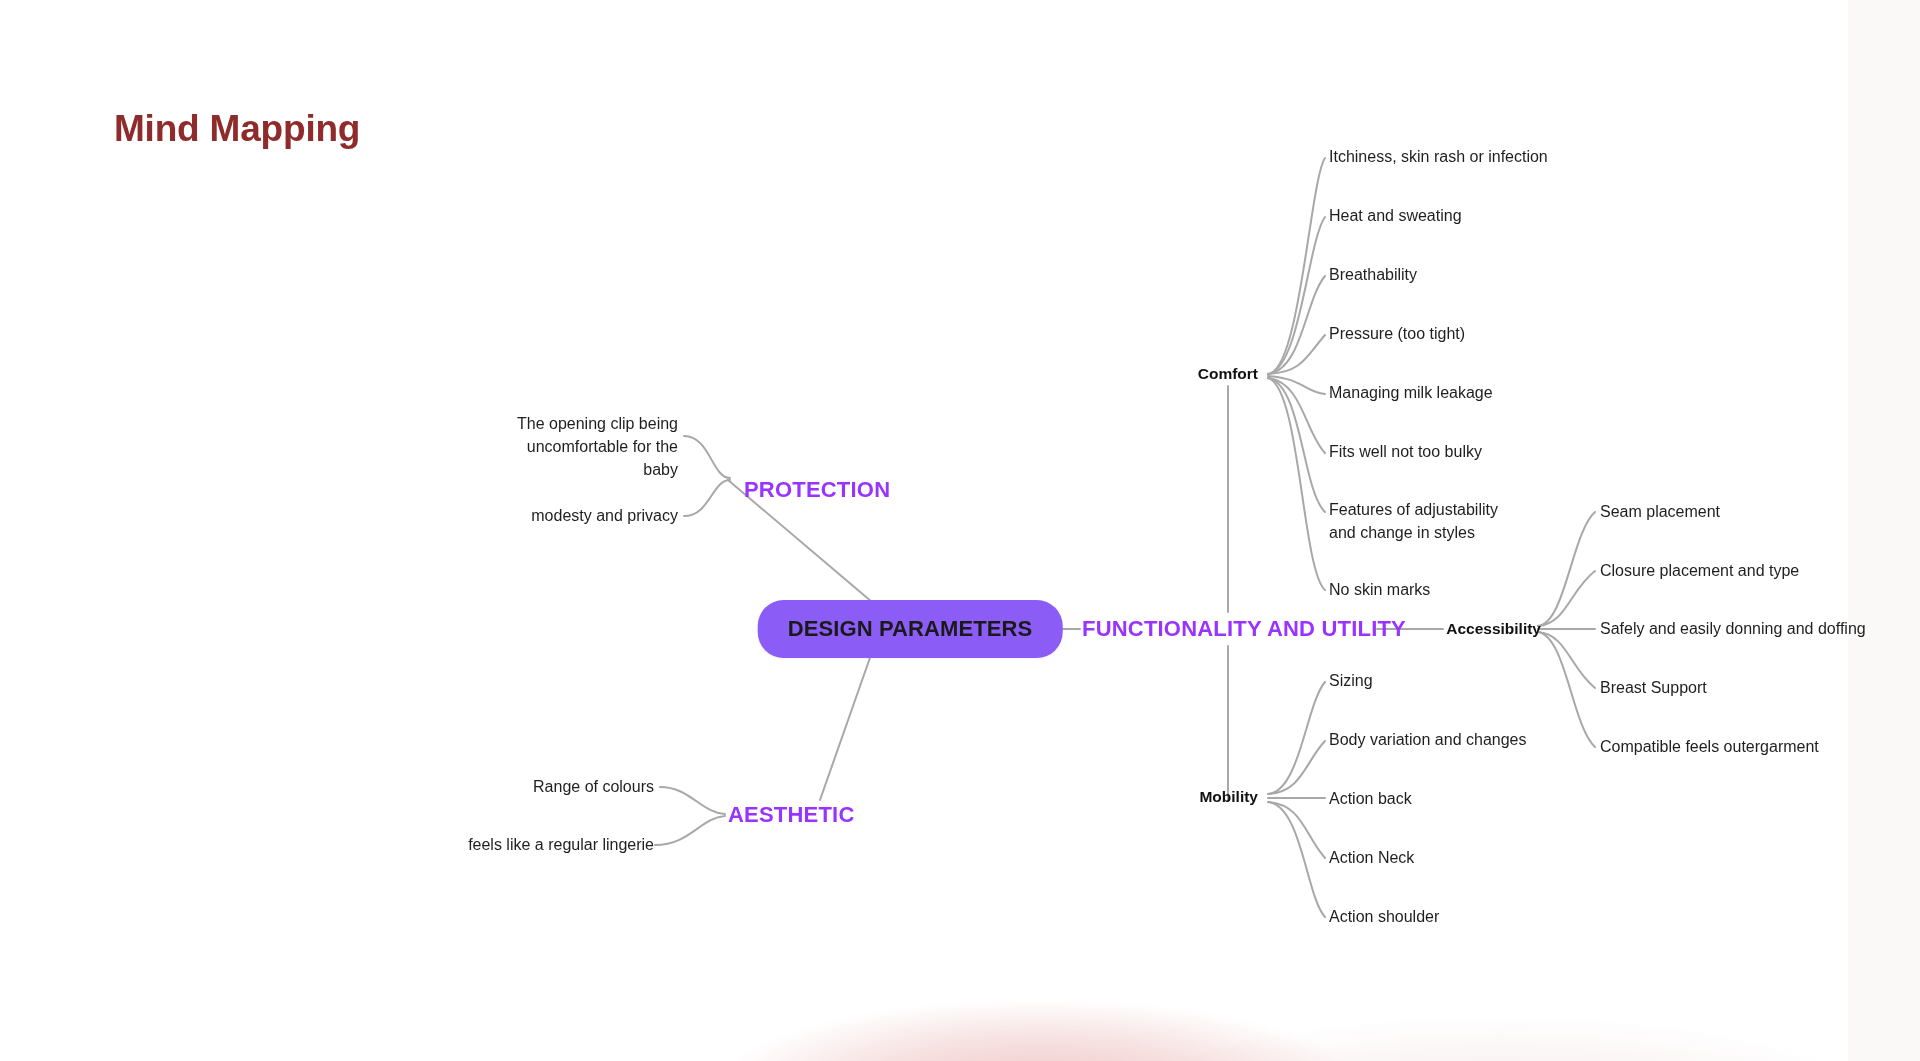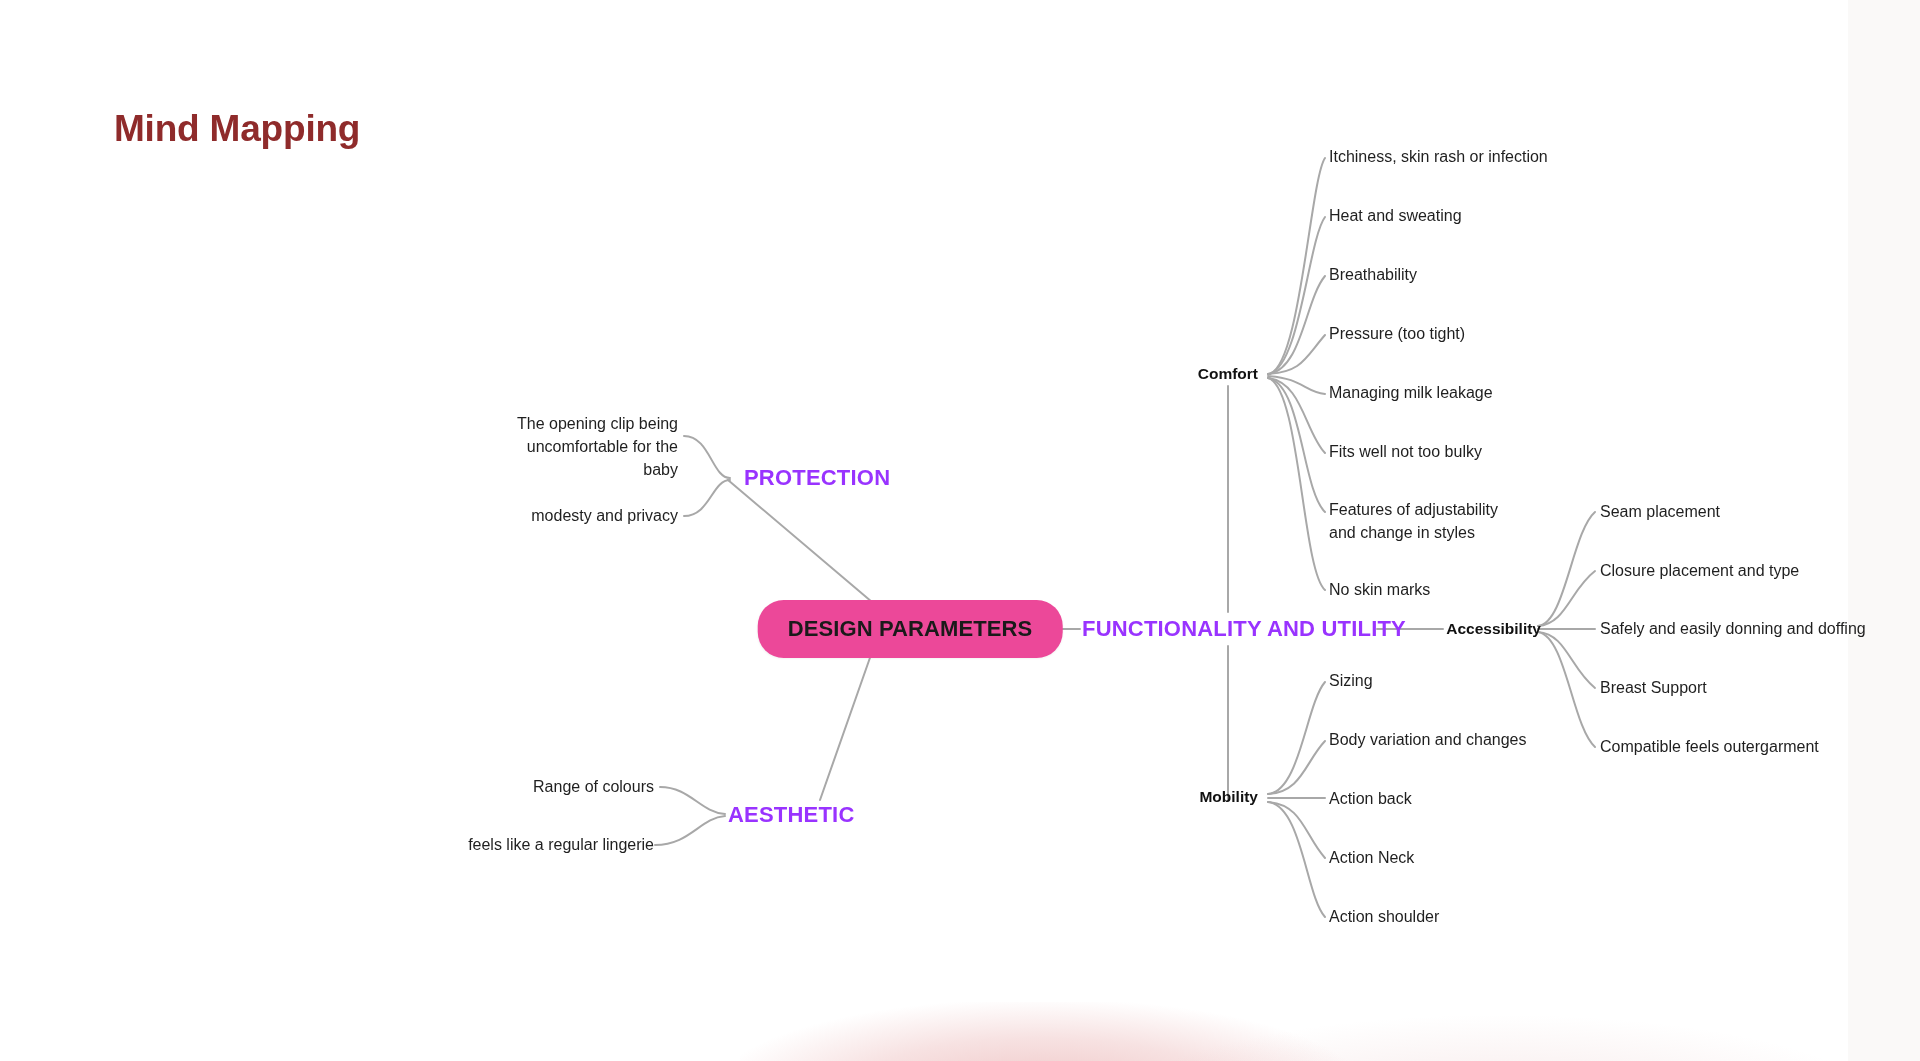--- a/index.html
+++ b/index.html
@@ -114,21 +114,21 @@
 
   .major-label {
     font-size: 22px;
     font-weight: bold;
     color: #9933ff;
     letter-spacing: 0.2px;
   }
 
   .center-node {
     position: absolute;
-    background: #ec4899;
+    background: #8b5cf6;
     border-radius: 26px;
     padding: 16px 30px;
     transform: translate(-50%, -50%);
     box-shadow: 0 1px 2px rgba(0,0,0,0.05);
   }
   .center-node .center-label {
     font-size: 22px;
     font-weight: bold;
     color: #1a1a1a;
     letter-spacing: 0.1px;
@@ -187,21 +187,21 @@
         <path d="M 1268,798 L 1325,798"></path>
         <path d="M 1268,802 C 1302,804 1305,836 1325,858"></path>
         <path d="M 1268,802 C 1302,806 1306,896 1325,917"></path>
       </g>
     </svg>
 
     <div class="center-node" style="left:910px; top:629px;">
       <div class="center-label">DESIGN PARAMETERS</div>
     </div>
 
-    <div class="node anchor-left major-label" style="left:744px; top:478px;text-align:center;">
+    <div class="node anchor-left major-label" style="left:744px; top:490px;text-align:center;">
       <span>PROTECTION</span>
     </div>
 
     <div class="node anchor-right" style="left:678px; top:447px;">
       <div class="leaf-text wrap right-align">The opening clip being uncomfortable for the baby</div>
     </div>
 
     <div class="node anchor-right" style="left:678px; top:516px;">
       <div class="leaf-text right-align">modesty and privacy</div>
     </div>

